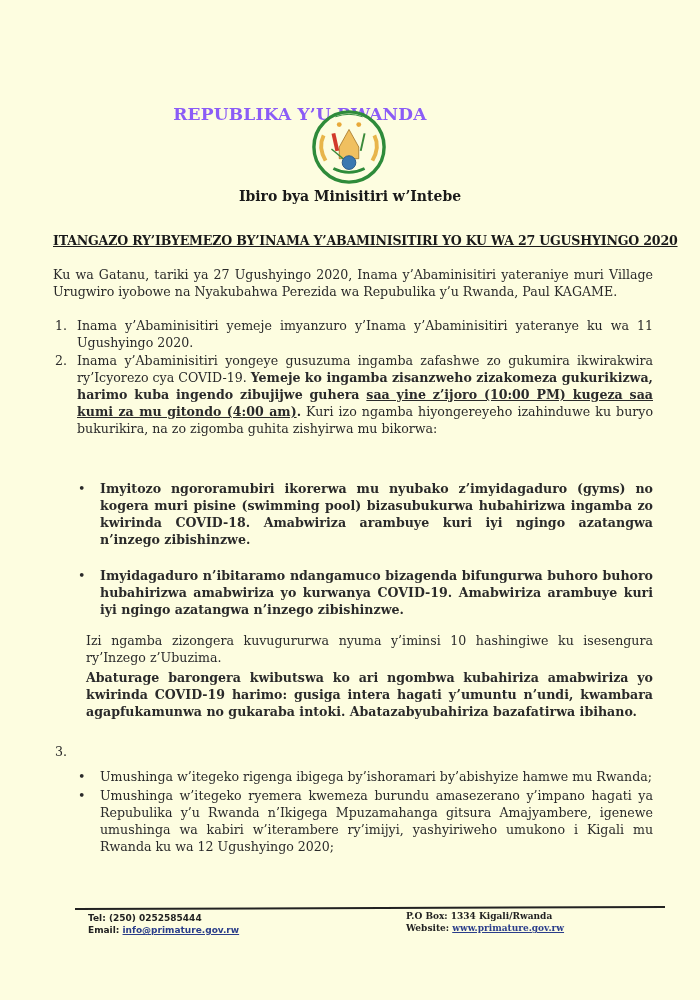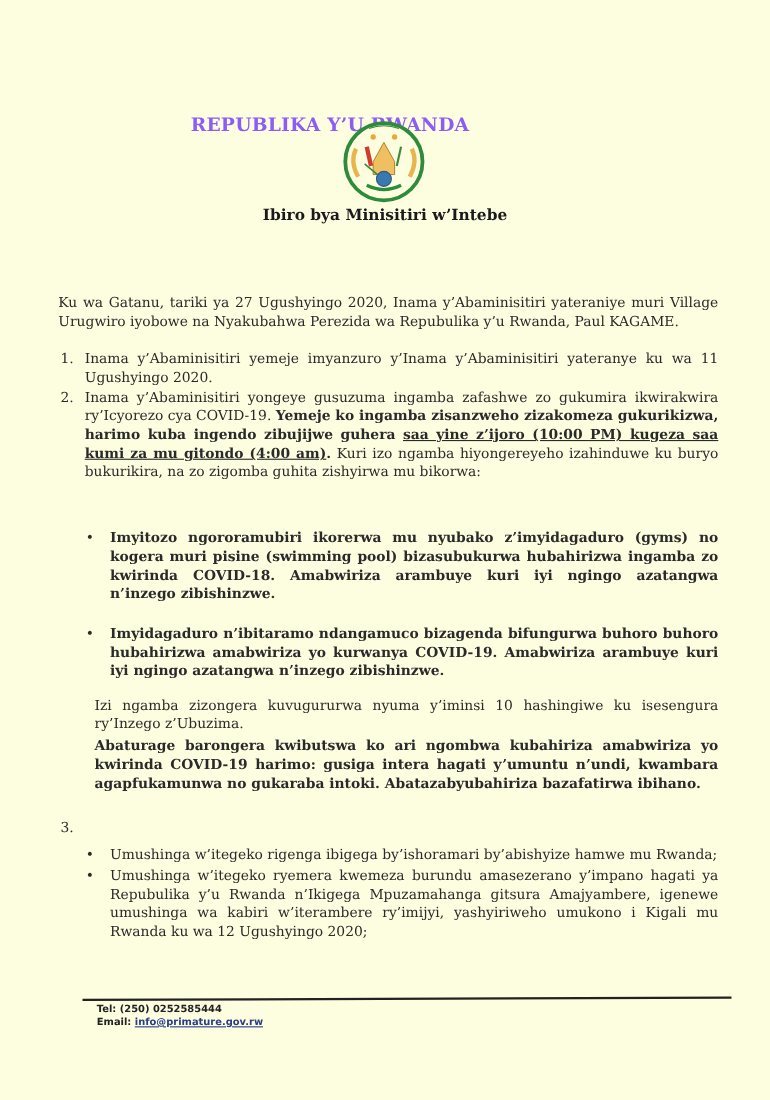--- a/index.html
+++ b/index.html
@@ -69,20 +69,21 @@
     <path d="M24 26 L28 44" stroke="#d23a2a" stroke-width="4"></path>
     <path d="M56 26 L52 44" stroke="#3a8a3a" stroke-width="2"></path>
     <path d="M22 42 L34 52" stroke="#3a8a3a" stroke-width="1.5"></path>
     <circle cx="40" cy="56" r="7" fill="#3a78b0" stroke="#2a5a8a"></circle>
     <path d="M24 62 Q40 70 56 62" stroke="#2e8b3a" stroke-width="3" fill="none"></path>
     <path d="M26 9 Q40 4 54 9" stroke="#2e8b3a" stroke-width="1" fill="none"></path>
   </svg>
 
   <div class="office">Ibiro bya Minisitiri w’Intebe</div>
 
+  <div class="title">ITANGAZO RY’IBYEMEZO BY’INAMA Y’ABAMINISITIRI YO KU WA 27 UGUSHYINGO 2020</div>
 
   <div class="body-text intro">Ku wa Gatanu, tariki ya 27 Ugushyingo 2020, Inama y’Abaminisitiri yateraniye muri Village Urugwiro iyobowe na Nyakubahwa Perezida wa Repubulika y’u Rwanda, Paul KAGAME.</div>
 
   <div class="ol item1">
     <div class="item">
       <span class="num">1.</span>
       <span>Inama y’Abaminisitiri yemeje imyanzuro y’Inama y’Abaminisitiri yateranye ku wa 11 Ugushyingo 2020.</span>
     </div>
   </div>
 
@@ -128,14 +129,18 @@
     </div>
   </div>
 
   <div class="footer-line"></div>
 
   <div class="footer-left">
     <div><span>Tel: </span><span>(250) 0252585444</span></div>
     <div><span>Email: </span><a class="link">info@primature.gov.rw</a></div>
   </div>
 
+  <div class="footer-right">
+    <div>P.O Box: 1334 Kigali/Rwanda</div>
+    <div><span>Website: </span><a class="link">www.primature.gov.rw</a></div>
+  </div>
 
 </div>
 
 </body></html>

